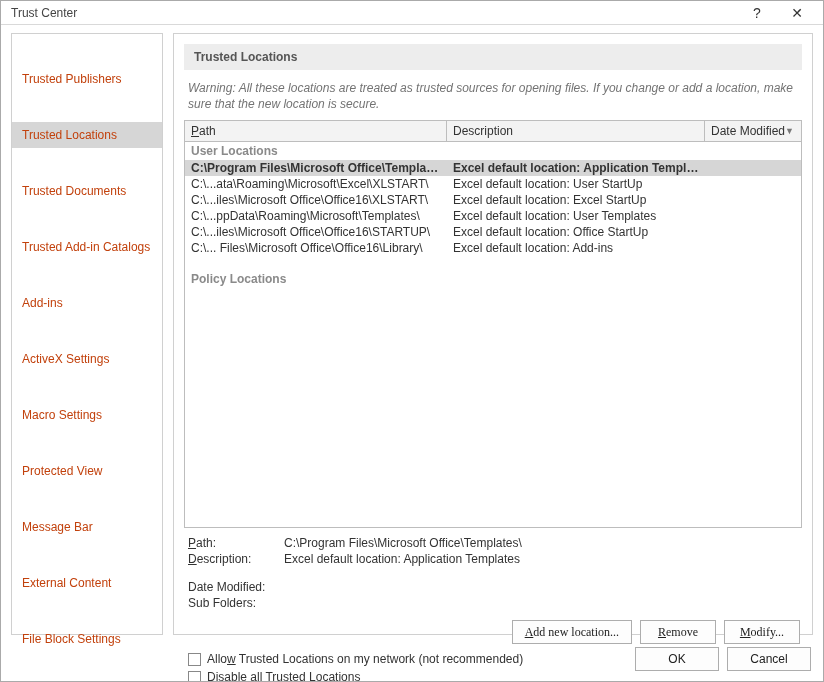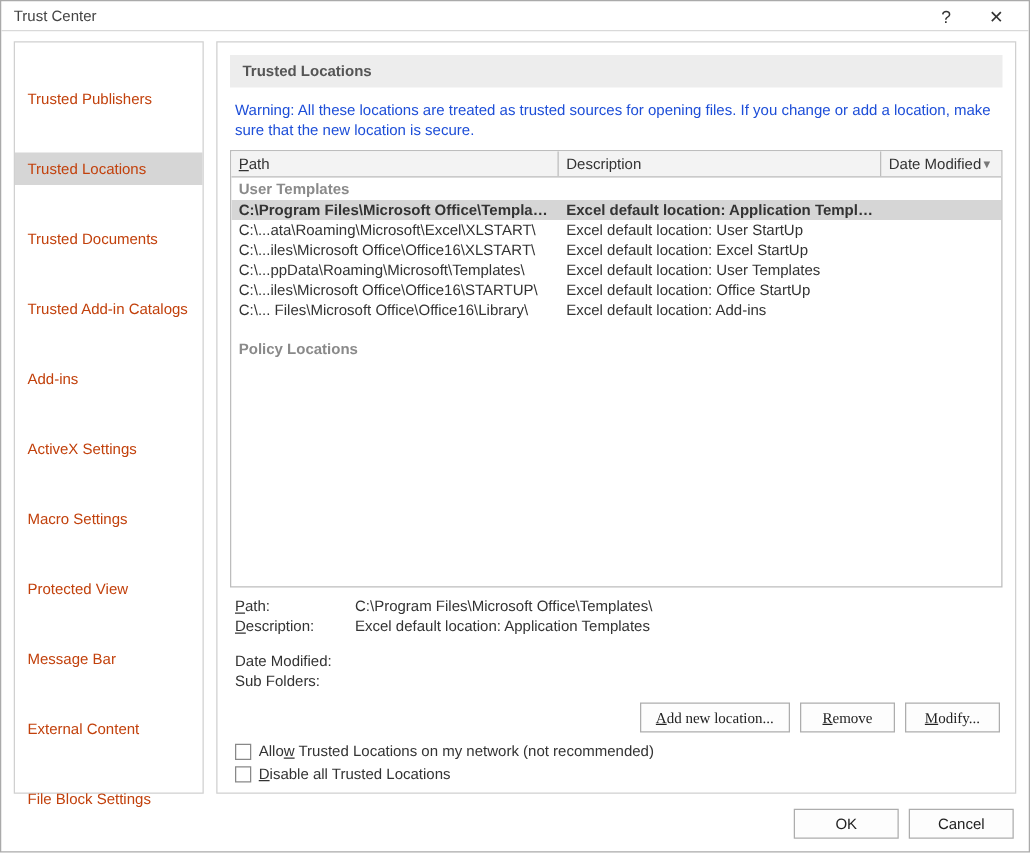--- a/index.html
+++ b/index.html
@@ -61,28 +61,29 @@
     min-width: 0;
   }
   .section-header {
     background: #ededed;
     padding: 6px 10px;
     font-weight: 600;
     color: #555;
     margin-bottom: 10px;
   }
   .warning {
-    color: #1d4ed8;
+    color: #737373;
     margin: 0 4px 8px 4px;
     line-height: 1.35;
+    font-style: italic;
   }
   .grid {
     border: 1px solid #bdbdbd;
     flex: 0 0 auto;
-    height: 350px;
+    height: 408px;
     overflow: hidden;
     display: flex;
     flex-direction: column;
   }
   .grid-head {
     display: flex;
     background: #f3f3f3;
     border-bottom: 1px solid #bdbdbd;
     font-size: 12px;
     color: #333;
@@ -192,21 +193,21 @@
     <div class="grid">
       <div class="grid-head">
         <div class="gh path underline-first">Path</div>
         <div class="gh desc">Description</div>
         <div class="gh date">
           <span>Date Modified</span>
           <span class="sort-ind">▼</span>
         </div>
       </div>
       <div class="grid-body">
-        <div class="group-label">User Templates</div>
+        <div class="group-label">User Locations</div>
 
         <div class="row sel">
           <div class="cell path">C:\Program Files\Microsoft Office\Templates\</div>
           <div class="cell desc">Excel default location: Application Templates</div>
           <div class="cell date"></div>
         </div>
         <div class="row">
           <div class="cell path">C:\...ata\Roaming\Microsoft\Excel\XLSTART\</div>
           <div class="cell desc">Excel default location: User StartUp</div>
           <div class="cell date"></div>

